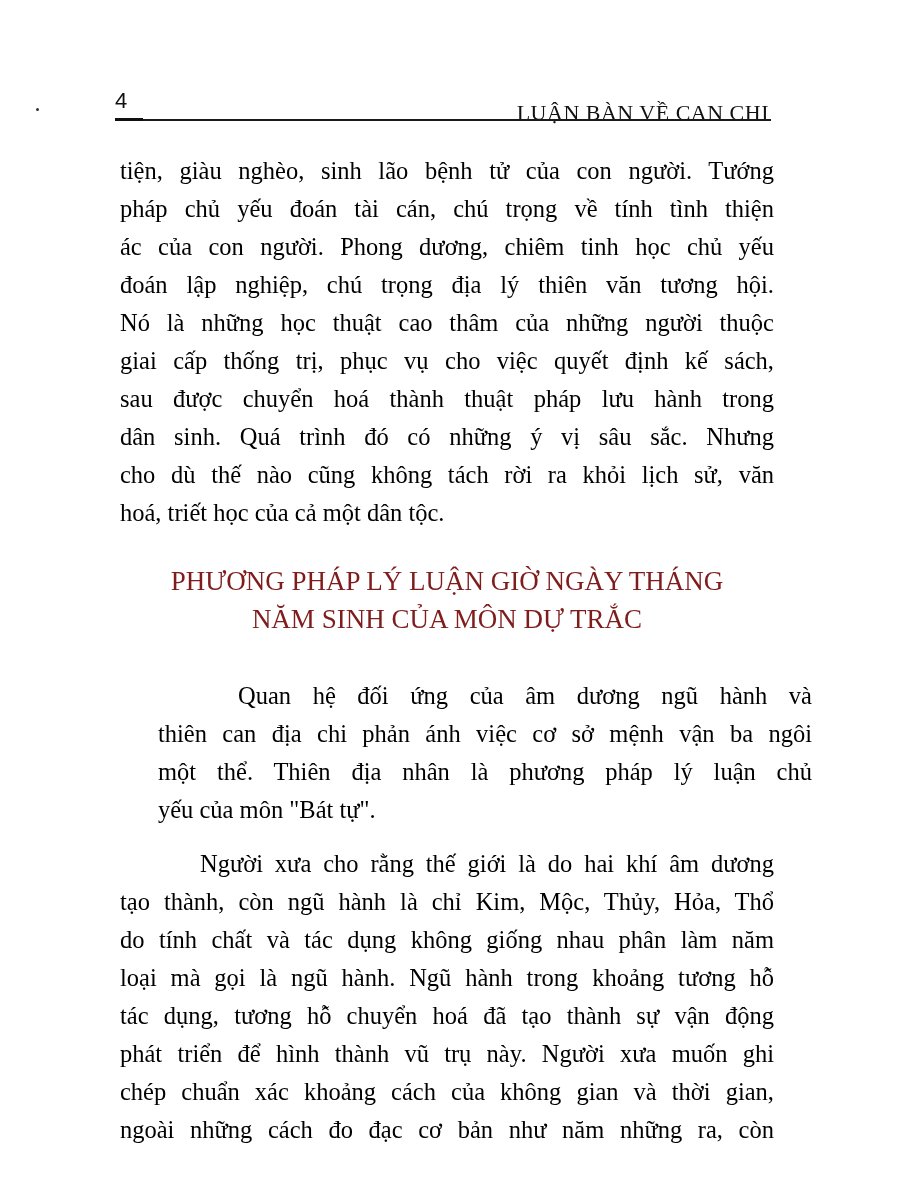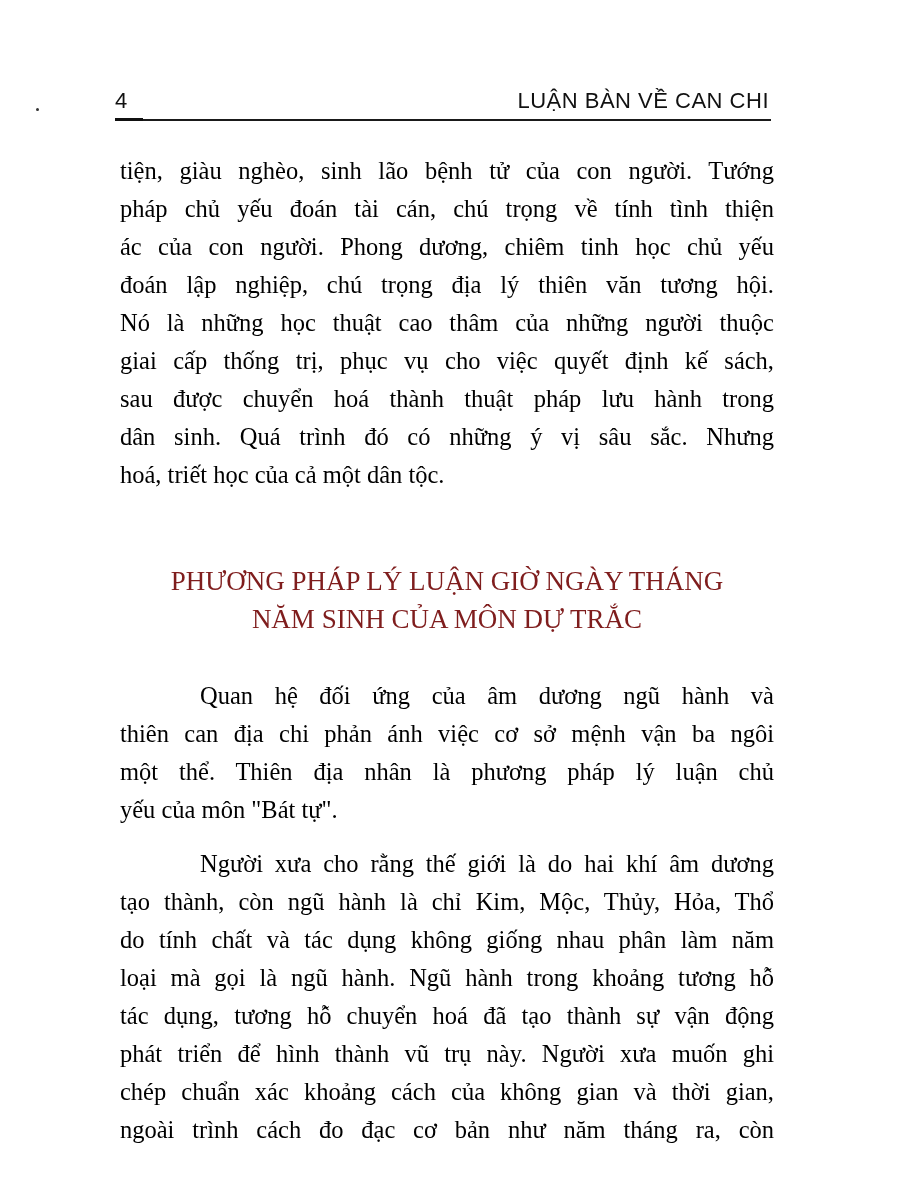--- a/index.html
+++ b/index.html
@@ -2,34 +2,34 @@
 <html><head>
 <meta charset="utf-8">
 <style>
   html, body { margin: 0; padding: 0; background: #ffffff; }
   body { width: 901px; height: 1200px; position: relative; overflow: hidden; color: #111; }
   .page { position: absolute; left: 0; top: 0; width: 901px; height: 1200px; }
   .stray-dot { position: absolute; left: 36px; top: 108px; width: 3px; height: 3px; background: #333; border-radius: 50%; }
   .running-head { position: absolute; left: 115px; top: 84px; width: 656px; height: 30px;
     font-family: "Liberation Sans", "DejaVu Sans", sans-serif; font-size: 22px; color: #111; }
   .page-number { position: absolute; left: 0; top: 4px; }
-  .book-title { position: absolute; right: 2px; top: 4px; letter-spacing: 0.5px; }
+  .book-title { position: absolute; right: 2px; top: 16px; letter-spacing: 0.5px; font-family: Liberation Serif, serif; }
   .rule { position: absolute; left: 115px; top: 119px; width: 656px; height: 2px; background: #1a1a1a; }
   .rule-thick { position: absolute; left: 115px; top: 118px; width: 28px; height: 3px; background: #111; }
   .body-text { position: absolute; left: 120px; top: 152px; width: 654px;
     font-family: "Liberation Serif", "DejaVu Serif", serif; font-size: 24.5px; line-height: 38px;
     text-align: justify; color: #000000; }
   .line { display: block; height: 38px; text-align: justify; text-align-last: justify; white-space: nowrap; }
   .line.last { text-align-last: left; }
   .line.indent { padding-left: 80px; }
   .section-heading { position: absolute; left: 120px; top: 562px; width: 654px;
     font-family: Liberation Serif, serif; font-size: 27px; line-height: 38px;
     text-align: center; color: #7f1d1d; }
   .section-heading span { display: block; }
-  .para2 { top: 677px; }
+  .para2 { top: 677px; margin-left: 38px; }
   .para3 { top: 845px; }
 </style>
 </head>
 <body>
 
 <div class="page">
   <div class="stray-dot"></div>
 
   <div class="running-head">
     <span class="page-number">4</span>
@@ -40,20 +40,21 @@
 
   <div class="body-text">
     <span class="line">tiện, giàu nghèo, sinh lão bệnh tử của con người. Tướng</span>
     <span class="line">pháp chủ yếu đoán tài cán, chú trọng về tính tình thiện</span>
     <span class="line">ác của con người. Phong dương, chiêm tinh học chủ yếu</span>
     <span class="line">đoán lập nghiệp, chú trọng địa lý thiên văn tương hội.</span>
     <span class="line">Nó là những học thuật cao thâm của những người thuộc</span>
     <span class="line">giai cấp thống trị, phục vụ cho việc quyết định kế sách,</span>
     <span class="line">sau được chuyển hoá thành thuật pháp lưu hành trong</span>
     <span class="line">dân sinh. Quá trình đó có những ý vị sâu sắc. Nhưng</span>
+    <span class="line">cho dù thế nào cũng không tách rời ra khỏi lịch sử, văn</span>
     <span class="line last">hoá, triết học của cả một dân tộc.</span>
   </div>
 
   <div class="section-heading">
     <span>PHƯƠNG PHÁP LÝ LUẬN GIỜ NGÀY THÁNG</span>
     <span>NĂM SINH CỦA MÔN DỰ TRẮC</span>
   </div>
 
   <div class="body-text para2">
     <span class="line indent">Quan hệ đối ứng của âm dương ngũ hành và</span>
@@ -63,15 +64,15 @@
   </div>
 
   <div class="body-text para3">
     <span class="line indent">Người xưa cho rằng thế giới là do hai khí âm dương</span>
     <span class="line">tạo thành, còn ngũ hành là chỉ Kim, Mộc, Thủy, Hỏa, Thổ</span>
     <span class="line">do tính chất và tác dụng không giống nhau phân làm năm</span>
     <span class="line">loại mà gọi là ngũ hành. Ngũ hành trong khoảng tương hỗ</span>
     <span class="line">tác dụng, tương hỗ chuyển hoá đã tạo thành sự vận động</span>
     <span class="line">phát triển để hình thành vũ trụ này. Người xưa muốn ghi</span>
     <span class="line">chép chuẩn xác khoảng cách của không gian và thời gian,</span>
-    <span class="line">ngoài trình cách đo đạc cơ bản như năm tháng ra, còn</span>
+    <span class="line">ngoài những cách đo đạc cơ bản như năm những ra, còn</span>
   </div>
 </div>
 
 </body></html>

